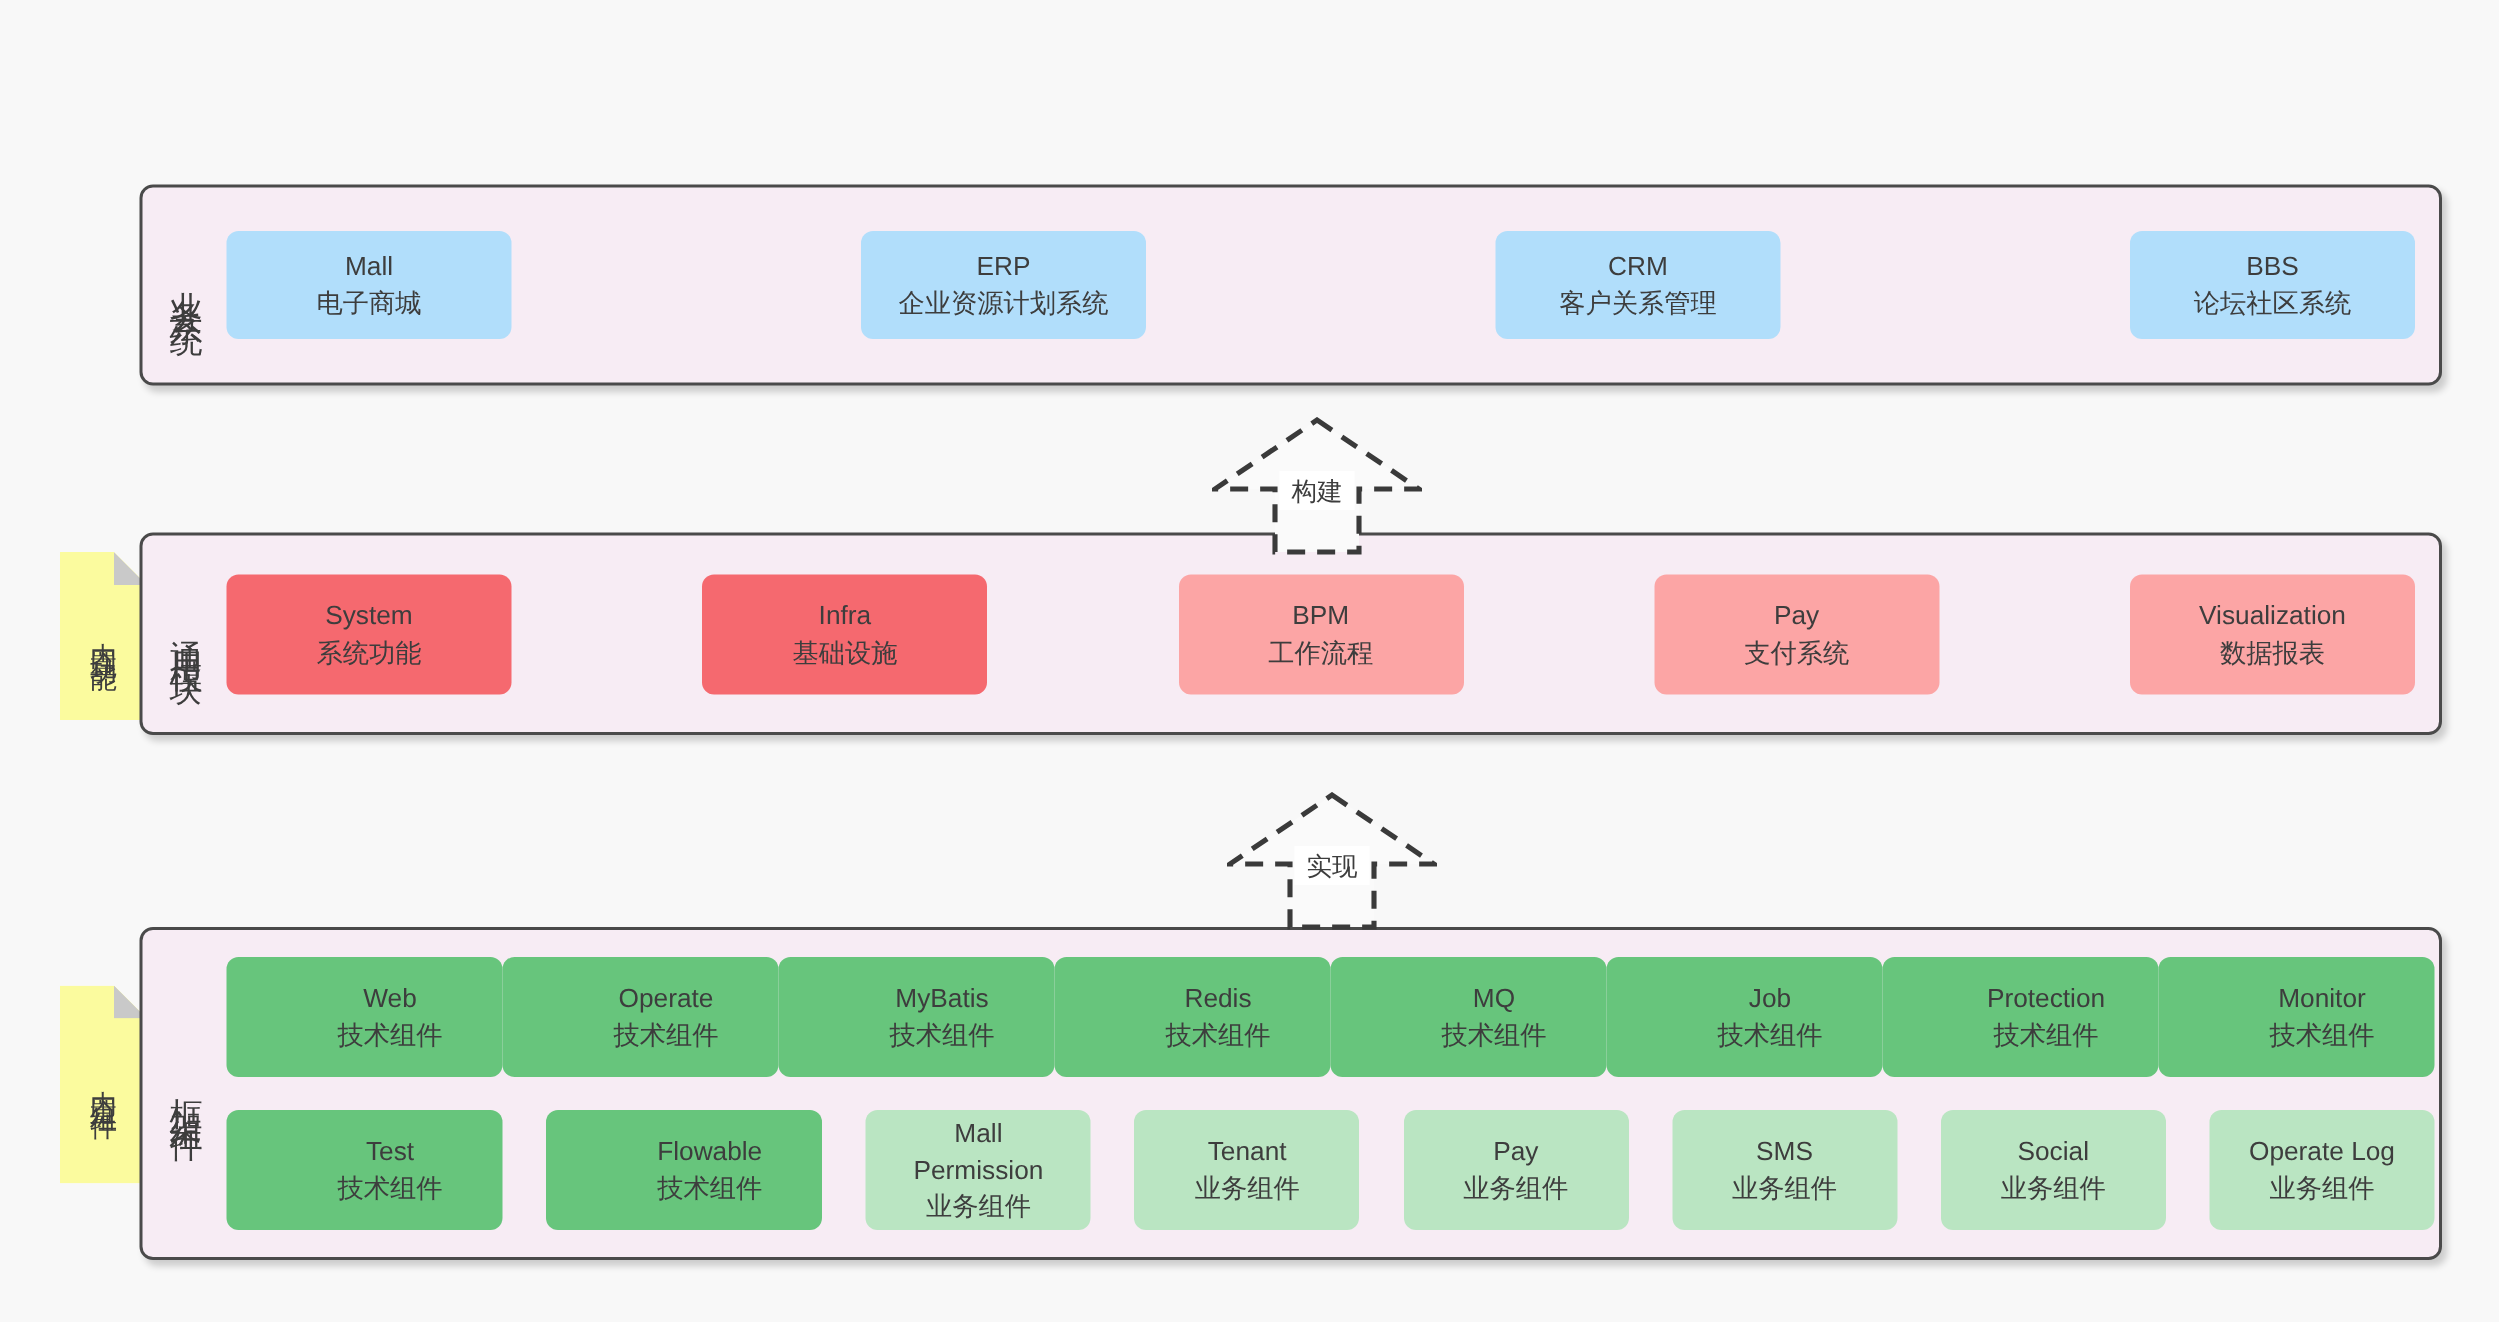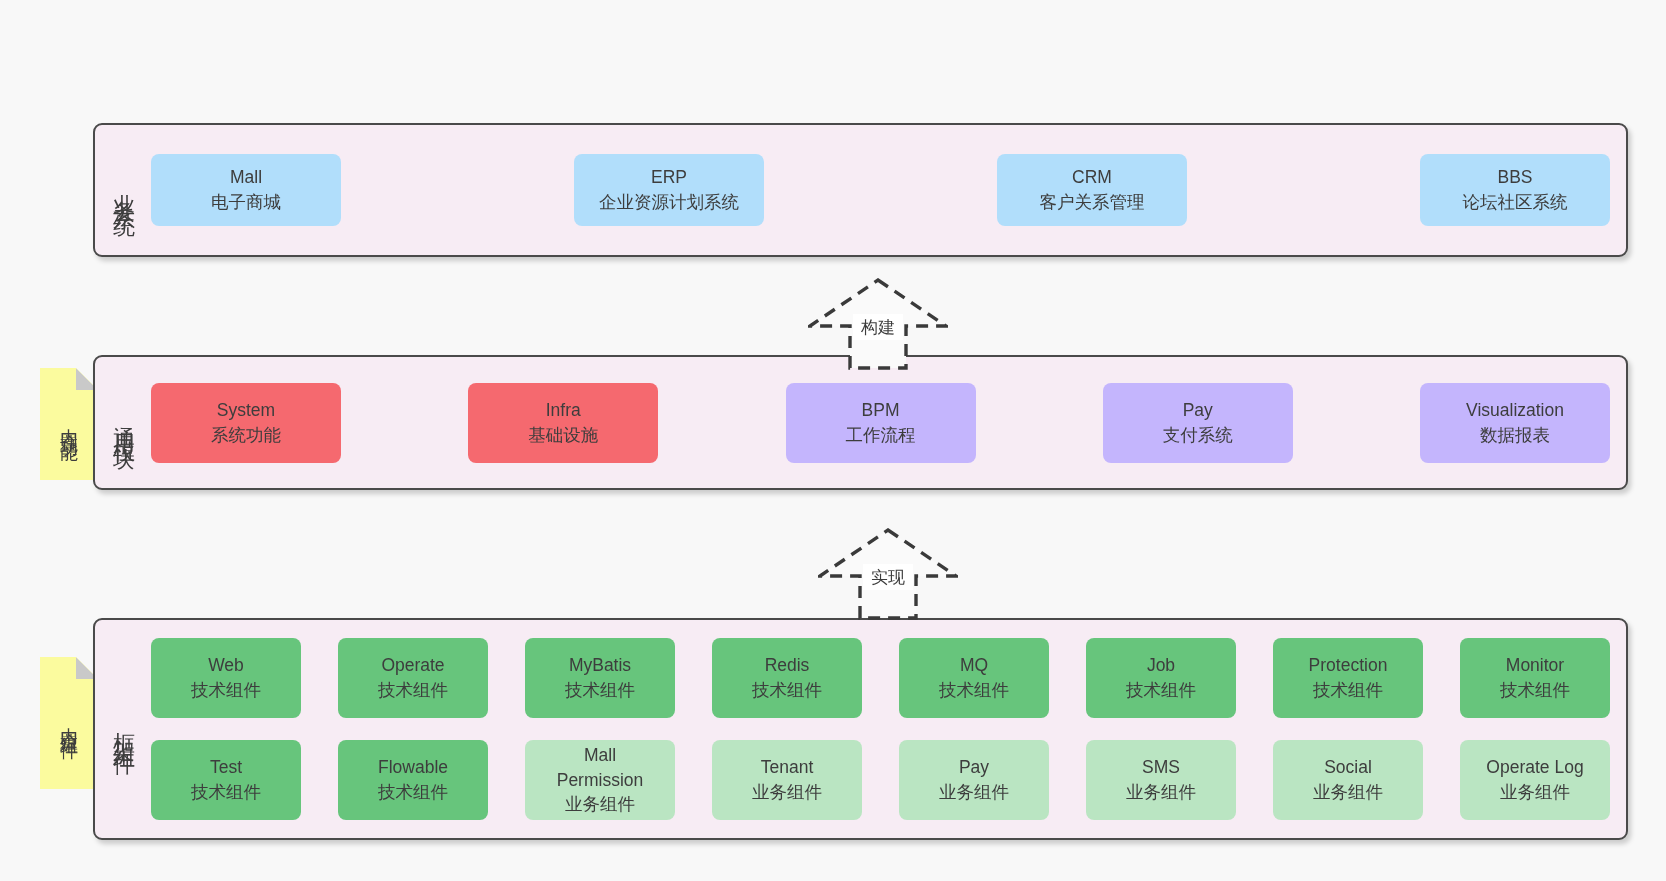--- a/index.html
+++ b/index.html
@@ -60,22 +60,22 @@
     font-size:17.5px;
     line-height:1.42;
   }
   .section-business  .box { width:190px; height:72px; }
   .section-modules   .box { width:190px; height:80px; }
   .section-framework .box { width:150px; height:80px; }
   .section-framework .box .en { max-width:112px; }
 
   .c-blue        { background:#b1defb; }
   .c-red         { background:#f5696f; }
-  .c-pink        { background:#c4b5fd; }
-  .c-green       { background:#67c57c; }
+  .c-pink        { background:#fca5a5; }
+  .c-green       { background:#67c57c;padding-left:34px; }
   .c-green-light { background:#bae5c2; }
 
   
   .note {
     position:absolute;
     left:40px; width:58px;
     background:#fbfb9e;
     clip-path:polygon(0 0, calc(100% - 22px) 0, 100% 22px, 100% 100%, 0 100%);
     display:flex; align-items:center; justify-content:center;
     writing-mode:vertical-rl;

